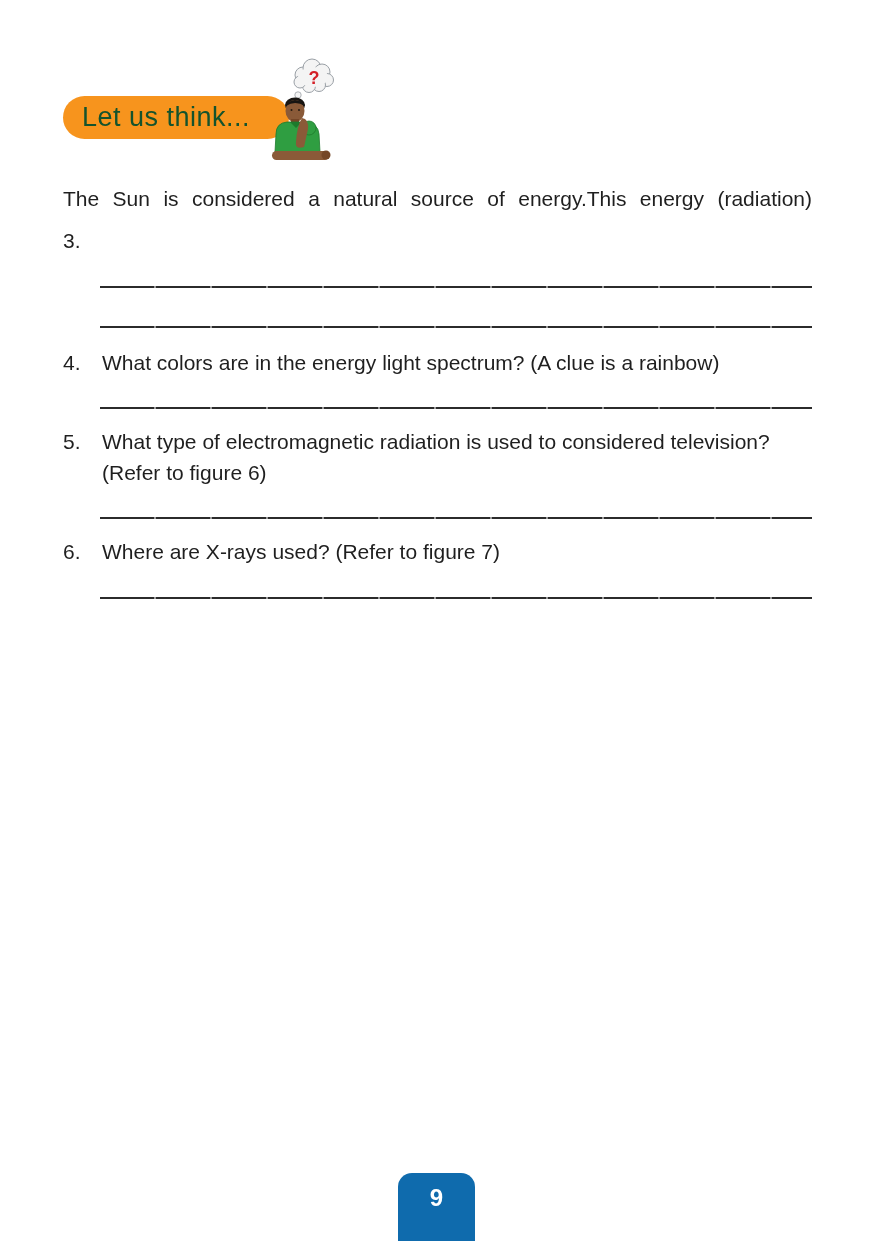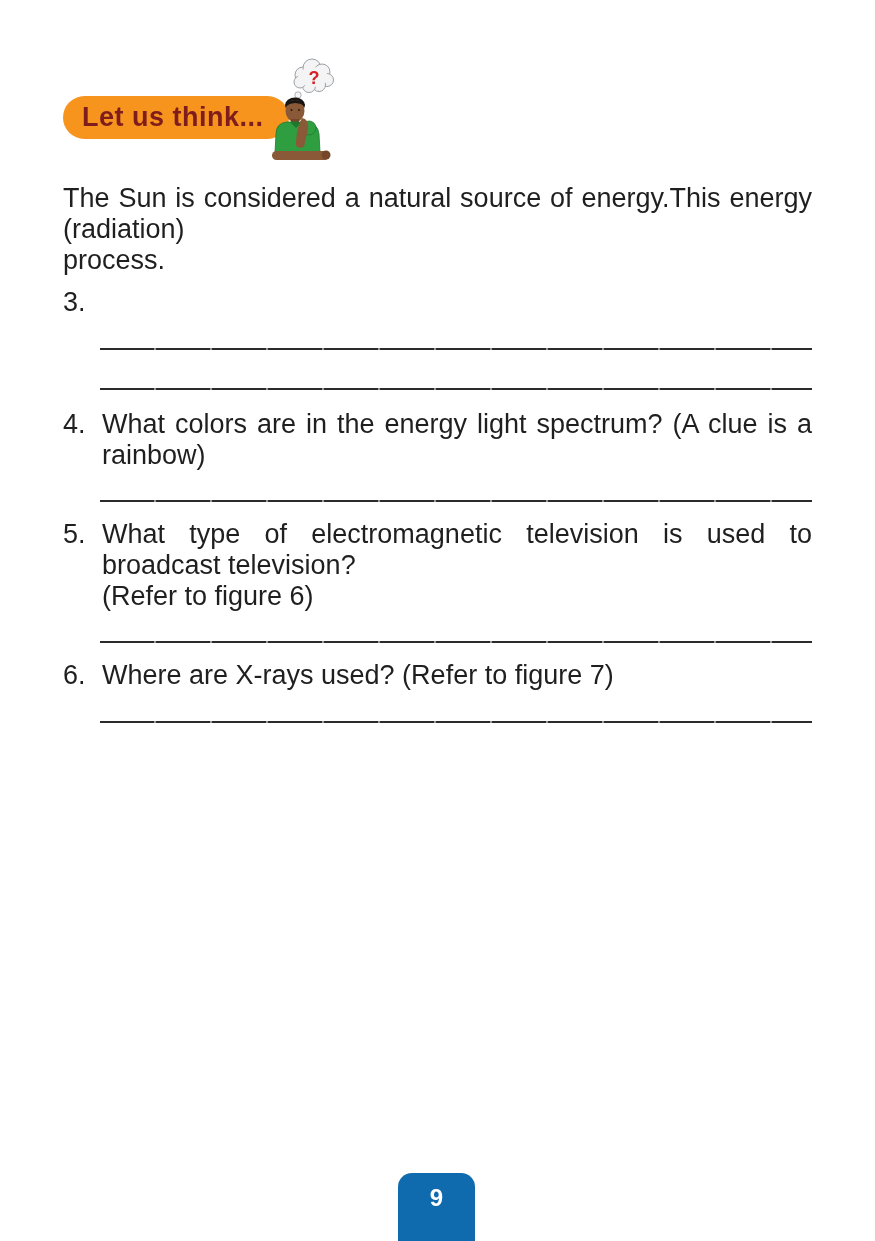--- a/index.html
+++ b/index.html
@@ -22,40 +22,40 @@
     width: 226px;
     height: 43px;
     background: #f7941d;
     border-radius: 22px;
     display: flex;
     align-items: center;
   }
   .banner .banner-label {
     padding-left: 19px;
     font-size: 27px;
-    font-weight: bold;
-    color: #7f1d1d;
+    font-weight: normal;
+    color: #14532d;
     letter-spacing: 0.5px;
     white-space: nowrap;
   }
   .thinker {
     position: absolute;
     left: 262px;
     top: 58px;
     width: 78px;
     height: 108px;
   }
 
   
   .content {
     position: absolute;
     left: 63px;
     top: 183px;
     width: 749px;
-    font-size: 27px;
+    font-size: 21px;
     line-height: 31px;
   }
   .line { text-align: justify; }
   .line.stretch { text-align-last: justify; }
   .question {
     display: flex;
     align-items: flex-start;
   }
   .q-num {
     width: 39px;
@@ -140,21 +140,20 @@
       <path d="M40,60 q7,1 6,11 l-4,18 q-9,3 -8,-5 q1,-16 6,-24 Z" fill="#8a5a38"></path>
       <rect x="10" y="93" width="57" height="9" rx="4.5" fill="#8a5a38"></rect>
       <circle cx="64" cy="97" r="4.5" fill="#754627"></circle>
     </g>
   </svg>
 
   <div class="content">
 
     <div>
       <div class="line stretch">The Sun is considered a natural source of energy.This energy (radiation)</div>
-      <div class="line">process.</div>
     </div>
 
     <div class="question mt-q3">
       <div class="q-num">3.</div>
       <div class="q-text">
       </div>
     </div>
     <div class="answer-line mt-l1"></div>
     <div class="answer-line mt-l2"></div>
 
@@ -162,21 +161,21 @@
       <div class="q-num">4.</div>
       <div class="q-text">
         <div class="line">What colors are in the energy light spectrum? (A clue is a rainbow)</div>
       </div>
     </div>
     <div class="answer-line mt-l3"></div>
 
     <div class="question mt-q5">
       <div class="q-num">5.</div>
       <div class="q-text">
-        <div class="line">What type of electromagnetic television is used to broadcast television?</div>
+        <div class="line">What type of electromagnetic radiation is used to considered television?</div>
         <div class="line">(Refer to figure 6)</div>
       </div>
     </div>
     <div class="answer-line mt-l4"></div>
 
     <div class="question mt-q6">
       <div class="q-num">6.</div>
       <div class="q-text">
         <div class="line">Where are X-rays used? (Refer to figure 7)</div>
       </div>

